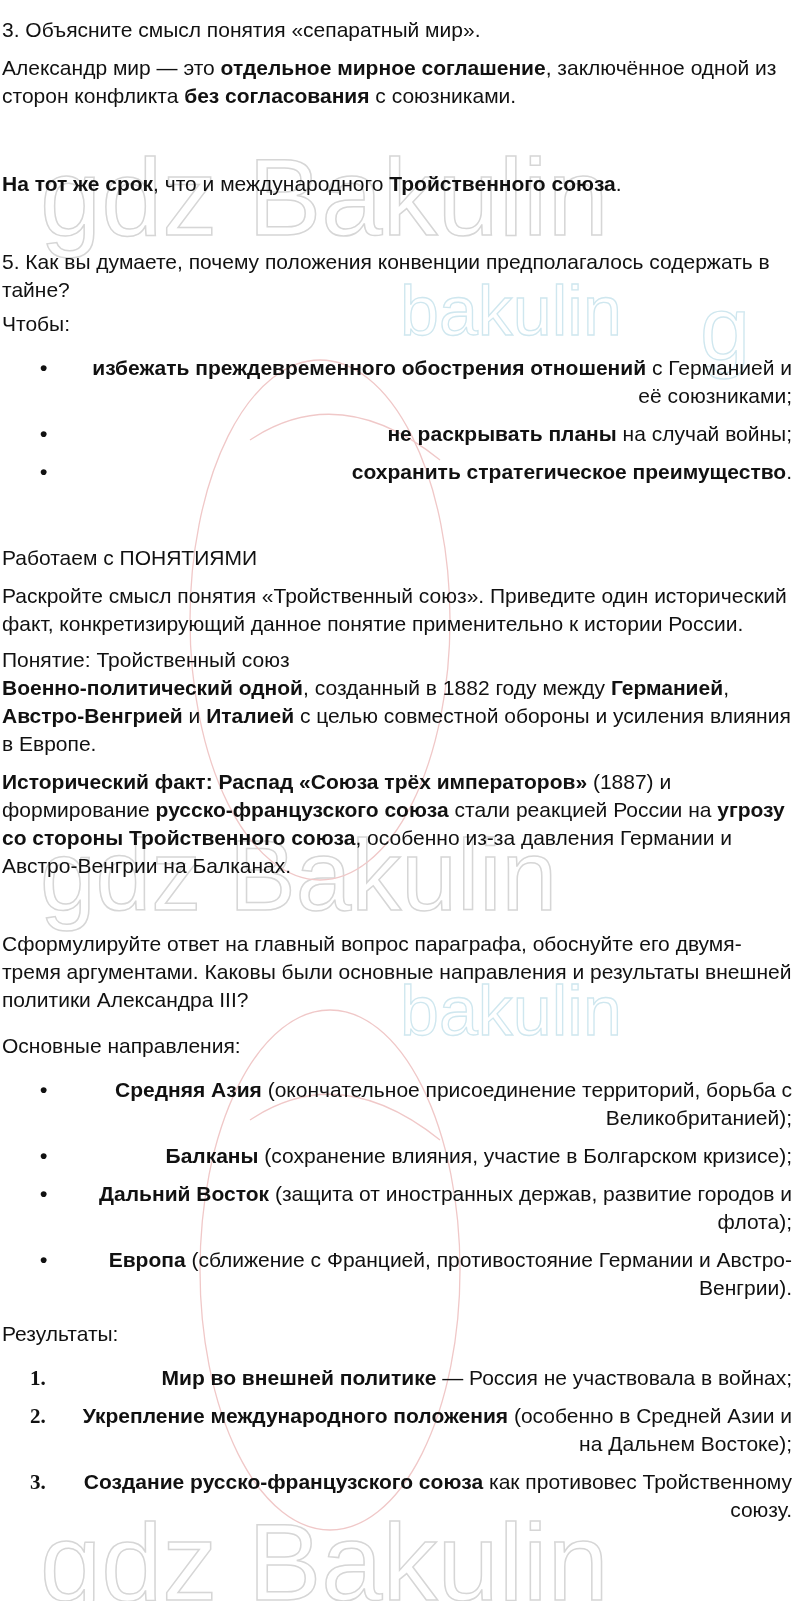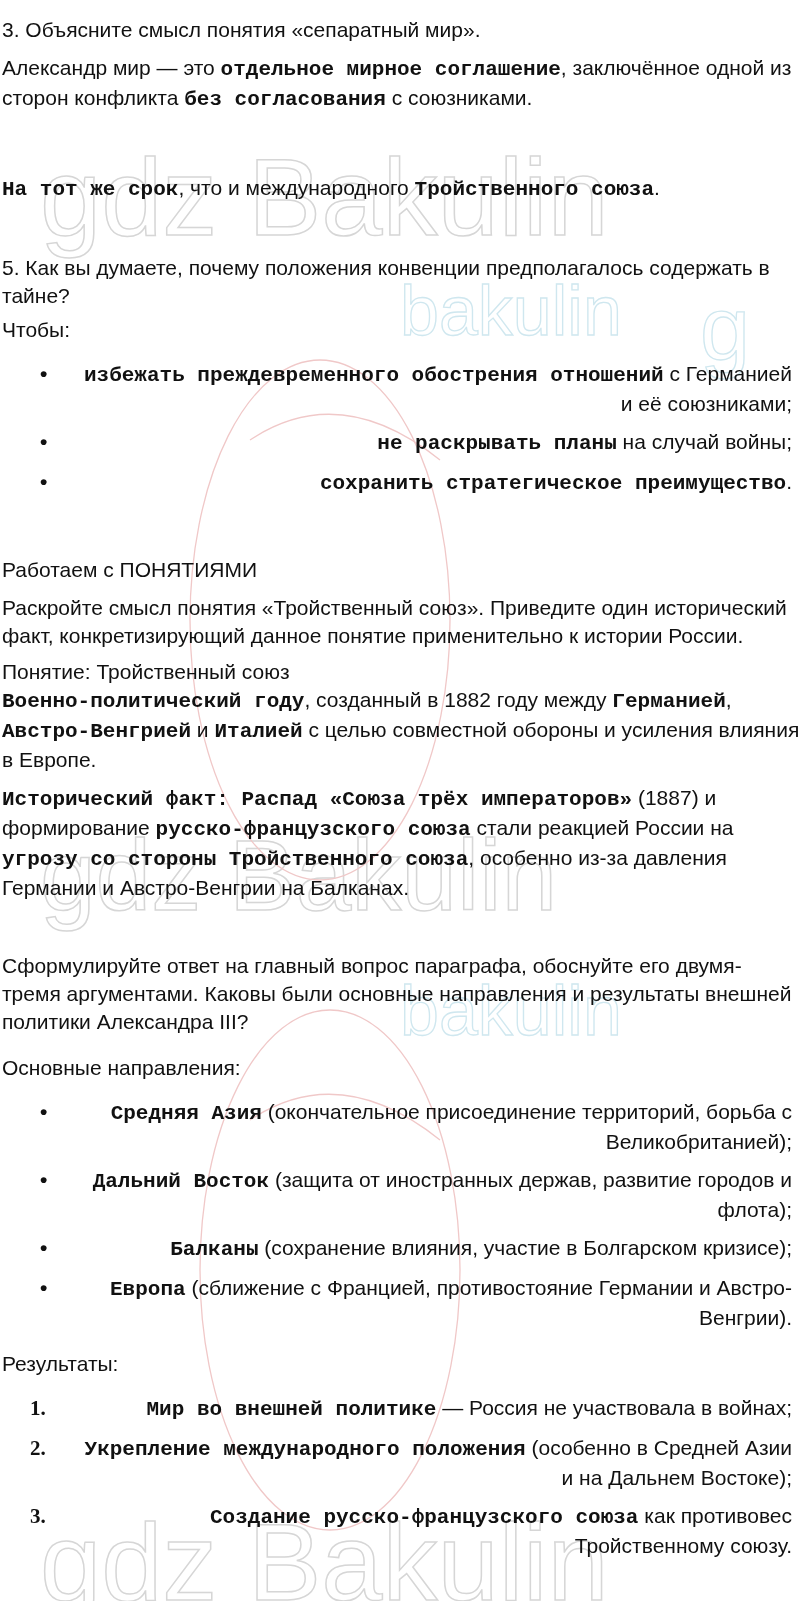--- a/index.html
+++ b/index.html
@@ -5,21 +5,21 @@
   html, body { margin: 0; padding: 0; background: #ffffff; }
   body {
     width: 800px; height: 1601px; overflow: hidden; position: relative;
     font-family: "Liberation Sans", sans-serif; color: #111111;
     font-size: 21px; line-height: 28px;
   }
   .wm { position: absolute; inset: 0; pointer-events: none; z-index: 0; }
   .content { position: relative; z-index: 1; padding: 0 0 0 2px; }
   .q { font-weight: normal; margin: 0; }
   p { margin: 0; }
-  b { font-weight: bold; font-family: Liberation Mono, monospace; }
+  b { font-weight: bold; }
   ul.bul, ol.num { margin: 0; padding: 0; list-style: none; }
   ul.bul li, ol.num li { position: relative; padding-left: 60px; margin: 8px; text-align: right; }
   ul.bul li::before {
     content: "•"; position: absolute; left: 30px; top: 0; font-weight: bold;
   }
   ol.num li .n {
     position: absolute; left: 20px; top: 0; font-family: "Liberation Serif", serif; font-weight: bold;
   }
 </style>
 </head>
@@ -70,37 +70,37 @@
     <li><b>сохранить стратегическое преимущество</b><span>.</span></li>
   </ul>
 
   <div style="height:50px"></div>
   <p class="q">Работаем с ПОНЯТИЯМИ</p>
   <div style="height:10px"></div>
   <p class="q">Раскройте смысл понятия «Тройственный союз». Приведите один исторический факт, конкретизирующий данное понятие применительно к истории России.</p>
   <div style="height:8px"></div>
   <p class="q">Понятие: Тройственный союз</p>
   <p>
-    <b>Военно-политический году</b><span>, созданный в 1882 году между </span><b>Германией</b><span>, </span><b>Австро-Венгрией</b><span> и </span><b>Италией</b><span> с целью совместной обороны и усиления влияния в Европе.</span>
+    <b>Военно-политический одной</b><span>, созданный в 1882 году между </span><b>Германией</b><span>, </span><b>Австро-Венгрией</b><span> и </span><b>Италией</b><span> с целью совместной обороны и усиления влияния в Европе.</span>
   </p>
   <div style="height:10px"></div>
   <p>
     <b>Исторический факт: Распад «Союза трёх императоров»</b><span> (1887) и формирование </span><b>русско-французского союза</b><span> стали реакцией России на </span><b>угрозу со стороны Тройственного союза</b><span>, особенно из-за давления Германии и Австро-Венгрии на Балканах.</span>
   </p>
 
   <div style="height:50px"></div>
   <p class="q">Сформулируйте ответ на главный вопрос параграфа, обоснуйте его двумя-тремя аргументами. Каковы были основные направления и результаты внешней политики Александра III?</p>
   <div style="height:8px"></div>
   <div style="height:10px"></div>
   <p class="q">Основные направления:</p>
   <div style="height:8px"></div>
   <ul class="bul">
     <li style="margin-bottom:10px"><b>Средняя Азия</b><span> (окончательное присоединение территорий, борьба с Великобританией);</span></li>
+    <li style="margin-bottom:10px"><b>Балканы</b><span> (сохранение влияния, участие в Болгарском кризисе);</span></li>
     <li style="margin-bottom:10px"><b>Дальний Восток</b><span> (защита от иностранных держав, развитие городов и флота);</span></li>
-    <li style="margin-bottom:10px"><b>Балканы</b><span> (сохранение влияния, участие в Болгарском кризисе);</span></li>
     <li><b>Европа</b><span> (сближение с Францией, противостояние Германии и Австро-Венгрии).</span></li>
   </ul>
   <div style="height:10px"></div>
   <p class="q">Результаты:</p>
   <div style="height:8px"></div>
   <ol class="num">
     <li style="margin-bottom:10px"><span class="n">1.</span><b>Мир во внешней политике</b><span> — Россия не участвовала в войнах;</span></li>
     <li style="margin-bottom:10px"><span class="n">2.</span><b>Укрепление международного положения</b><span> (особенно в Средней Азии и на Дальнем Востоке);</span></li>
     <li><span class="n">3.</span><b>Создание русско-французского союза</b><span> как противовес Тройственному союзу.</span></li>
   </ol>

